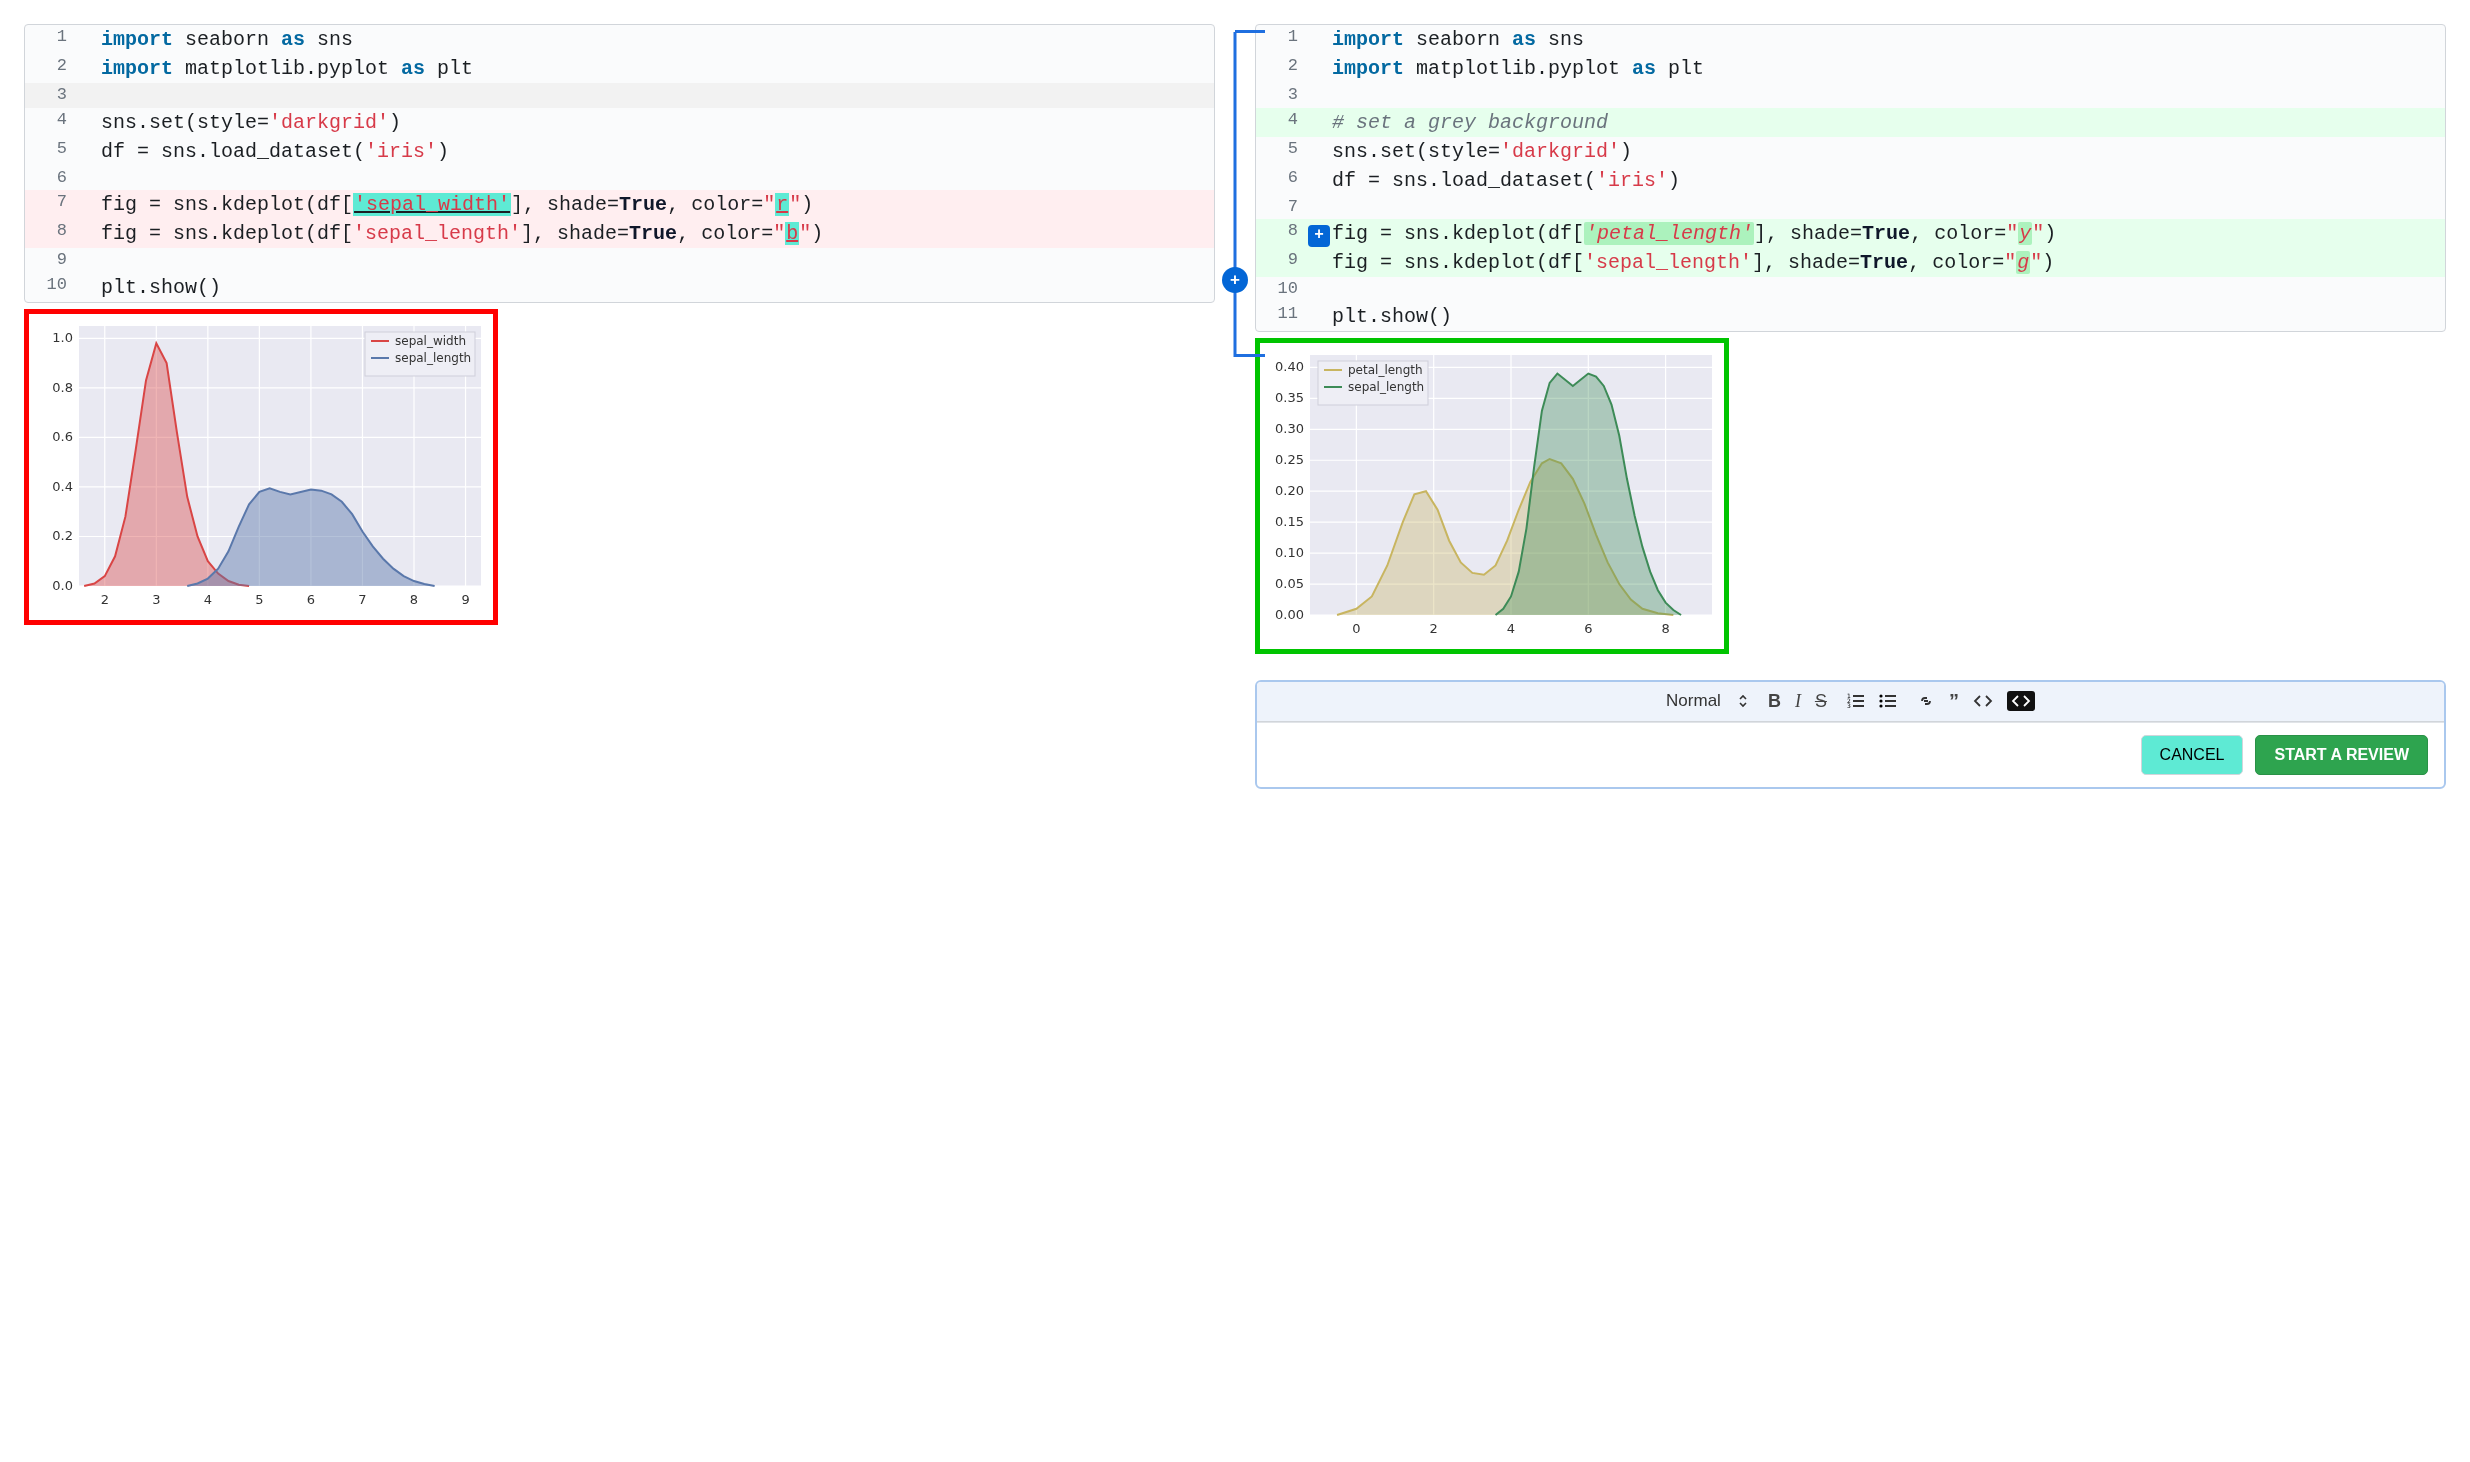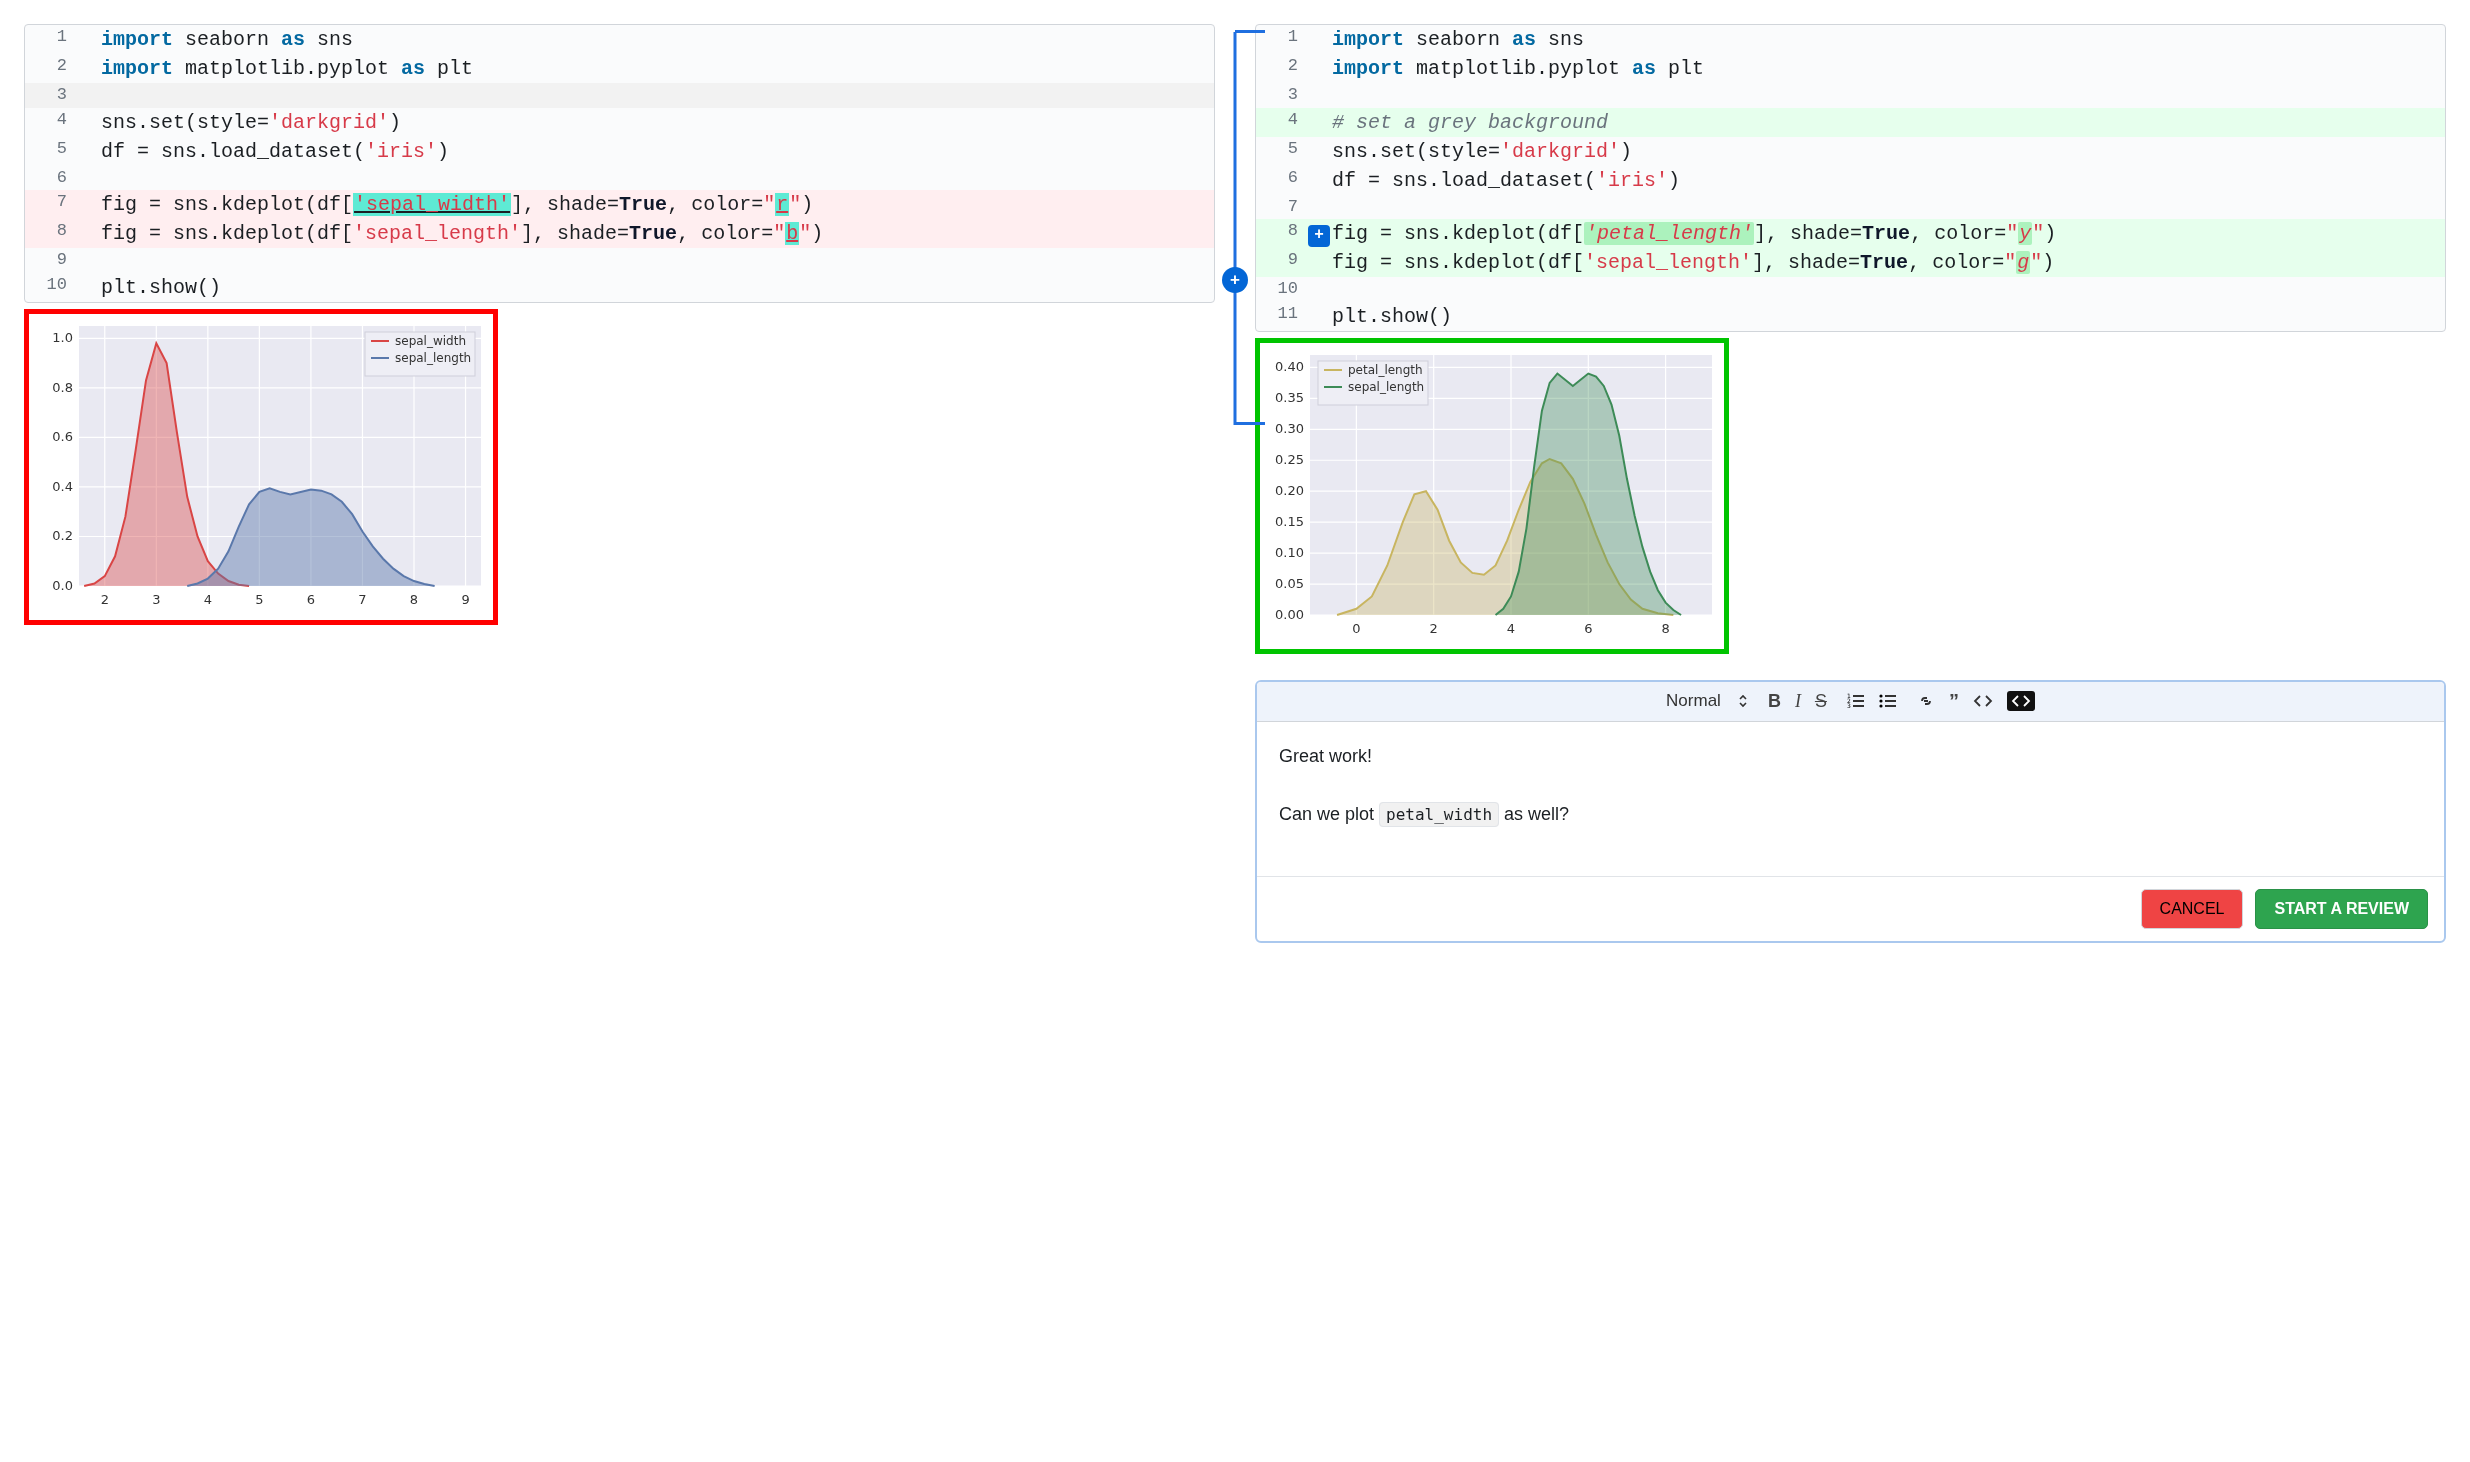--- a/index.html
+++ b/index.html
@@ -140,21 +140,21 @@
     font-size: 16px;
   }
   .actions {
     border-top: 1px solid #e1e4e8;
     padding: 12px 16px;
     display: flex; justify-content: flex-end; gap: 12px;
   }
   .btn {
     font-size: 16px; padding: 10px 18px;
     border-radius: 5px; cursor: pointer;
-    border: 1px solid #d1d5da; background: #ef4444;
+    border: 1px solid #d1d5da; background: #5eead4;
   }
   .btn-primary { background: #2ea44f; border-color: #2a9147; color: #fff; font-weight: 600; }
 
   svg text { font-family: "DejaVu Sans", Arial, sans-serif; }
 </style>
 </head>
 <body>
 
 <div class="cols">
   <div class="divider-wrap">
@@ -330,26 +330,19 @@
                 <path d="M7 3L2 8l5 5M13 3l5 5-5 5" stroke="#333" stroke-width="1.8" fill="none"></path>
               </svg>
             </span>
           <span class="tb-btn active">
               <svg width="20" height="16">
                 <path d="M7 3L2 8l5 5M13 3l5 5-5 5" stroke="#fff" stroke-width="1.8" fill="none"></path>
               </svg>
             </span>
         </span>
       </div>
-      <div class="comment-body">
-        <div>Great work!</div>
-        <br>
-        <div>
-          <span>Can we plot </span><span class="inline-code">petal_width</span><span> as well?</span>
-        </div>
-      </div>
       <div class="actions">
         <button class="btn">CANCEL</button>
         <button class="btn btn-primary">START A REVIEW</button>
       </div>
     </div>
   </div>
 </div>
 
 </body></html>

